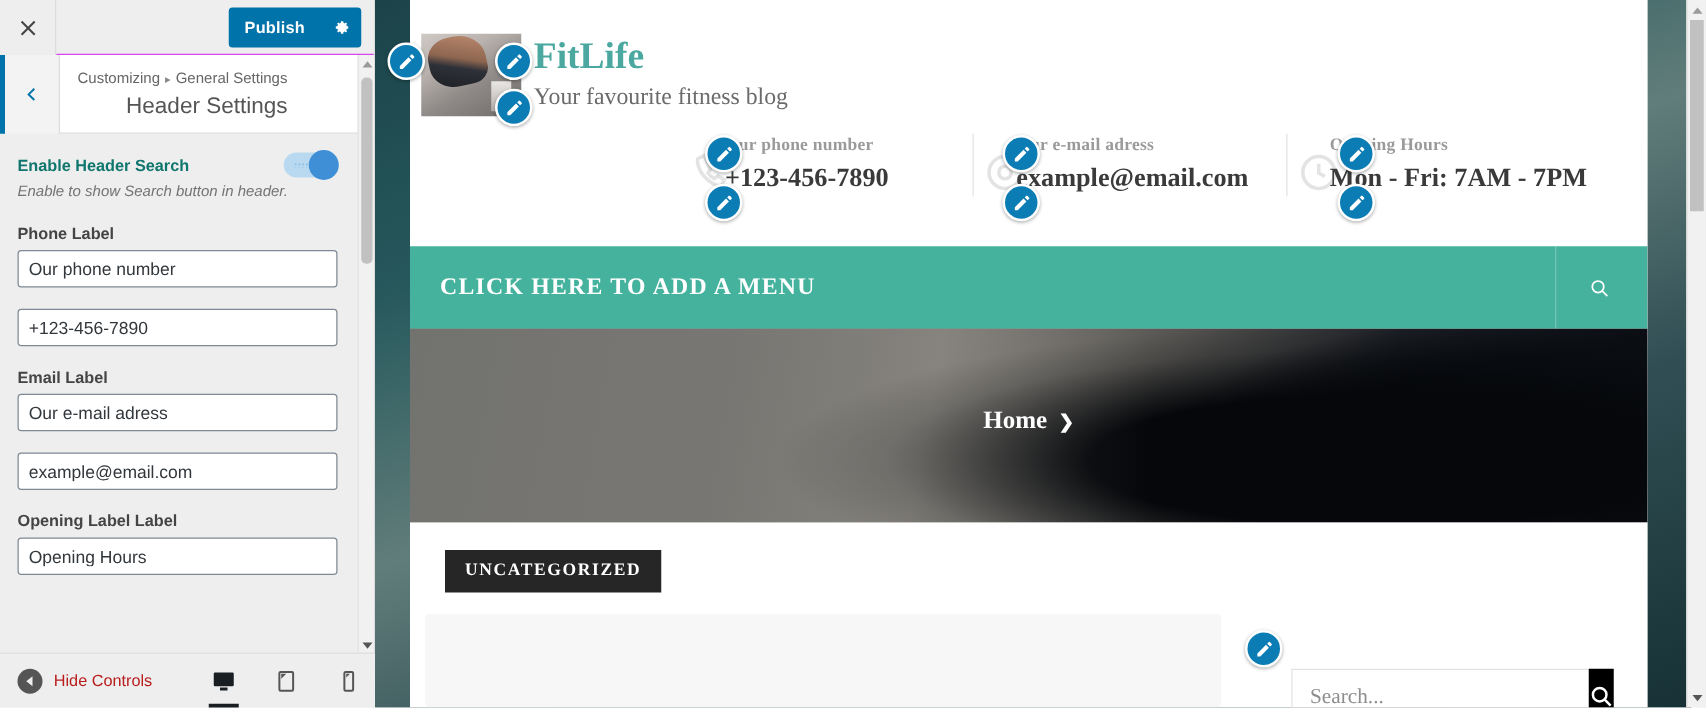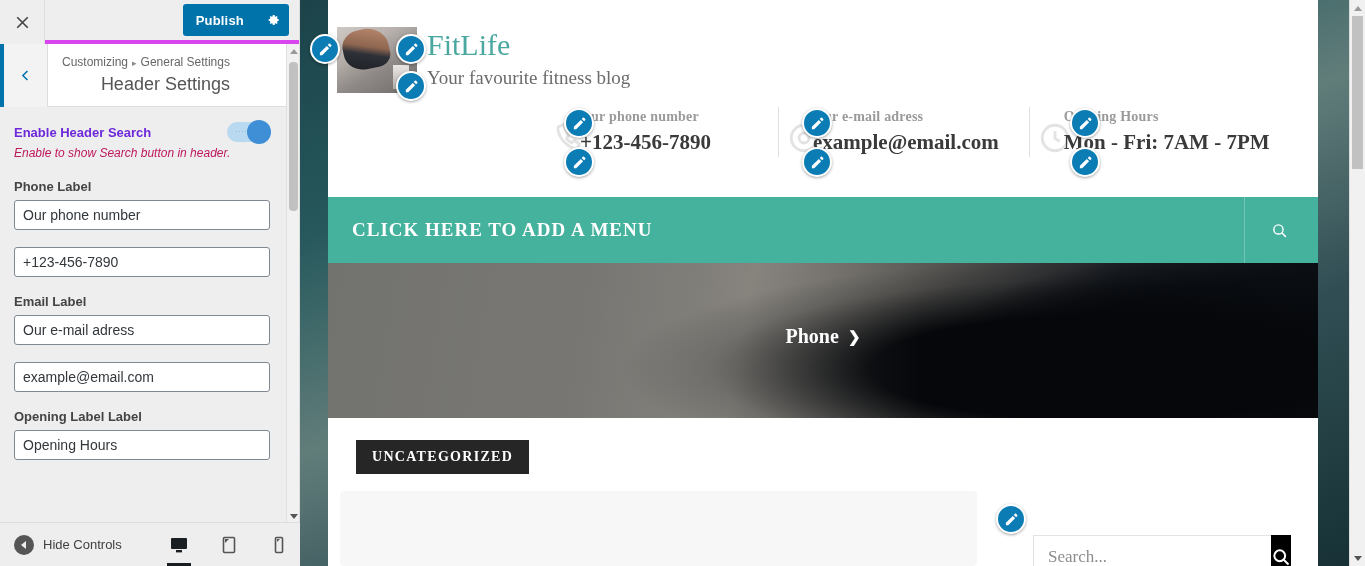--- a/index.html
+++ b/index.html
@@ -15,21 +15,21 @@
   .sidebar {
     position: absolute; left: 0; top: 0;
     width: 300px; height: 566px;
     background: #eeeeee;
     border-right: 1px solid #ddd;
     z-index: 30;
   }
   .sb-header {
     position: relative; height: 44px;
     background: #eeeeee;
-    border-bottom: 4px solid #d946ef;
+    border-bottom: 1px solid #d946ef;
     display: flex; align-items: center; justify-content: flex-end;
     padding-right: 10px;
     padding-left: 48px;
   }
   .close-btn {
     position: absolute; left: 0; top: 0;
     width: 45px; height: 44px;
     display: flex; align-items: center; justify-content: center;
     cursor: pointer; background: #eee;
     border-right: 1px solid #ddd;
@@ -77,22 +77,22 @@
     width: 287px; height: 415px;
     background: #eeeeee;
     padding: 14px 16px 0 14px;
     overflow: hidden;
   }
   .ctrl { margin-bottom: 17px; }
   .ctrl-toggle-row {
     display: flex; align-items: center; justify-content: space-between;
     margin-bottom: 2px;
   }
-  .ctrl-label { font-size: 13px; color: #6d28d9; font-weight: 600; }
-  .ctrl-desc { font-size: 12px; color: #be185d; font-style: italic; line-height: 18px; }
+  .ctrl-label { font-size: 13px; color: #0f766e; font-weight: 600; }
+  .ctrl-desc { font-size: 12px; color: #737373; font-style: italic; line-height: 18px; }
   .switch {
     width: 44px; height: 20px; border-radius: 10px;
     background: #b9d9f0; position: relative; cursor: pointer; flex: none;
   }
   .switch .knob {
     position: absolute; right: 0; top: -2px;
     width: 24px; height: 24px; border-radius: 50%;
     background: #3e8fd6;
   }
   .switch .dots {
@@ -139,21 +139,21 @@
   }
   .hide-ctrl { display: flex; align-items: center; gap: 9px; padding-left: 14px; cursor: pointer; }
   .hide-ctrl .circ {
     width: 20px; height: 20px; border-radius: 50%; background: #555;
     display: flex; align-items: center; justify-content: center;
   }
   .hide-ctrl .circ .tri-l {
     width:0;height:0;border-top:4px solid transparent;border-bottom:4px solid transparent;
     border-right:5px solid #eee; margin-right: 1px;
   }
-  .hide-ctrl span { font-size: 13px; color: #404040; }
+  .hide-ctrl span { font-size: 13px; color: #b91c1c; }
   .devices { display: flex; align-items: center; gap: 20px; margin-left: 42px; }
   .dev {
     position: relative; width: 30px; height: 32px;
     display: flex; align-items: center; justify-content: center; cursor: pointer;
   }
   .dev svg { width: 20px; height: 20px; }
   .dev.active::after {
     content: ""; position: absolute; bottom: -6px; left: 3px;
     width: 24px; height: 4px; background: #191e23;
   }
@@ -203,21 +203,21 @@
     border-radius: 40% 50% 30% 45%;
     transform: rotate(-12deg);
   }
   .logo-thumb::after {
     content:""; position:absolute; right:8px; bottom:4px; width:16px; height:24px;
     background: linear-gradient(180deg,#e9e7e4,#b6b1ad);
   }
   .brand-text { padding-left: 10px; }
   .site-title {
     font-family: "Liberation Serif", serif;
-    font-size: 30px; color: #4aa8a0; font-weight: 400; line-height: 36px;
+    font-size: 30px; color: #4aa8a0; font-weight: 700; line-height: 36px;
   }
   .site-tagline {
     font-family: "Liberation Serif", serif;
     font-size: 19px; color: #6b6b6b; font-weight: 400; line-height: 26px; margin-top: 2px;
   }
 
   .contact-row {
     position: absolute; left: 218px; top: 107px;
     display: flex; align-items: stretch;
   }
@@ -396,21 +396,21 @@
         <svg viewBox="0 0 24 24">
           <circle cx="10.5" cy="10.5" r="6.5" fill="none" stroke="#fff" stroke-width="2"></circle>
           <line x1="15.5" y1="15.5" x2="21" y2="21" stroke="#fff" stroke-width="2"></line>
         </svg>
       </div>
     </div>
 
     <div class="hero">
       <div class="hero-img"></div>
       <div class="breadcrumb-hero">
-        <span class="bc-home">Phone</span>
+        <span class="bc-home">Home</span>
         <span class="bc-chev">❯</span>
       </div>
     </div>
 
     <div class="content-area">
       <div class="post-card"></div>
       <div class="cat-badge">UNCATEGORIZED</div>
       <div class="search-widget">
         <input class="search-input" type="text" placeholder="Search..." style="">
         <button class="search-submit">

